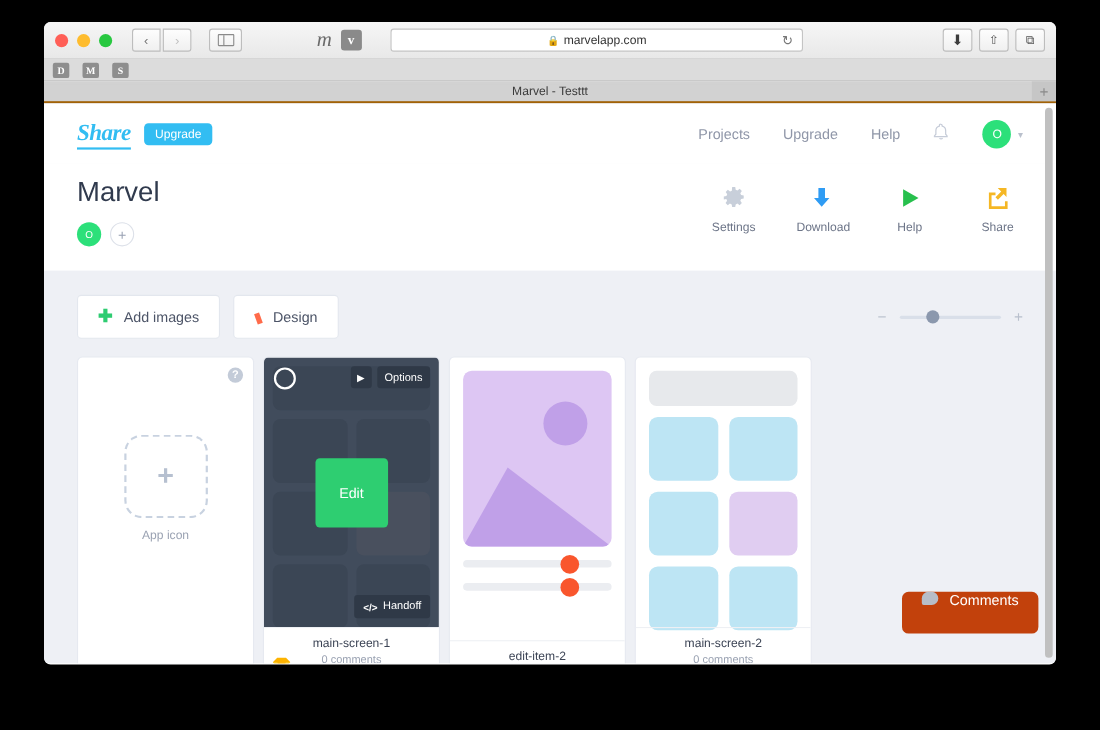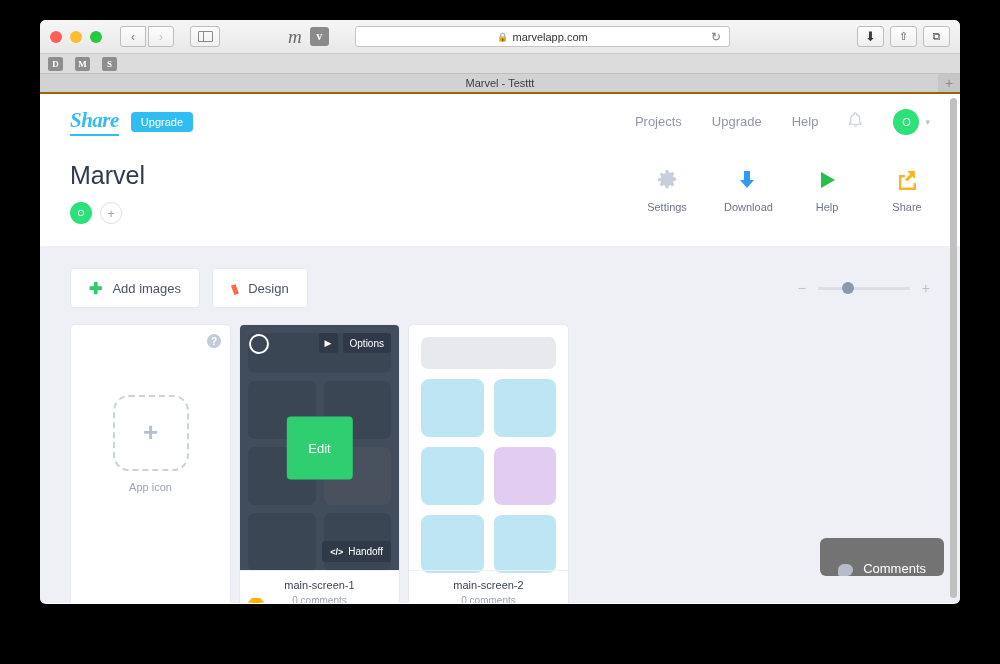--- a/index.html
+++ b/index.html
@@ -256,22 +256,22 @@
   
   .ms2 { padding: 12px; }
   .ms2-bar { height: 32px; background: #e7e9ec; border-radius: 7px; margin-bottom: 10px; }
   .ms2-row { display: flex; gap: 10px; margin-bottom: 10px; }
   .ms2-tile { flex: 1; height: 58px; border-radius: 8px; background: #bde5f4; }
   .ms2-tile.purple { background: #e0cdf1; }
 
   
   .comments-btn {
     position: absolute; right: 16px; bottom: 27px;
-    background: #737373; color: #fff; border-radius: 6px;
-    height: 38px; display: flex; align-items: flex-end; gap: 10px;
+    background: #c2410c; color: #fff; border-radius: 6px;
+    height: 38px; display: flex; align-items: flex-start; gap: 10px;
     padding: 0 18px; font-size: 13px;
   }
   .bubble { width: 15px; height: 12px; background: #b7bdc8; border-radius: 7px 7px 7px 2px; }
 
   
   .scrollbar {
     position: absolute; right: 3px; top: 4px; width: 7px;
     height: 500px; background: #c0c0c0; border-radius: 4px;
   }
 </style>
@@ -472,20 +472,40 @@
             <svg width="16" height="14" viewBox="0 0 16 14">
                 <path d="M4 1h8l4 4-8 8-8-8z" fill="#fdb300"></path>
                 <path d="M8 13l-8-8h16z" fill="#fdd231"></path>
                 <path d="M8 13L4 5h8z" fill="#fdad00"></path>
               </svg>
           </span>
         </div>
       </div>
 
 
+      <div class="card">
+        <div class="card-body">
+          <div class="ph-img" id="img2" style="background: rgb(221, 198, 243);">
+            <div class="ph-circle" id="c2" style="background: rgb(192, 160, 232);"></div>
+            <svg class="ph-mount" viewBox="0 0 140 78" preserveAspectRatio="none">
+              <path id="m2" d="M0 78 L42 6 L140 78 Z" fill="#c0a0e8"></path>
+            </svg>
+          </div>
+          <div class="slider-row">
+            <span class="slider-knob" id="s2a" style="left: 72%;"></span>
+          </div>
+          <div class="slider-row">
+            <span class="slider-knob" id="s2b" style="left: 72%;"></span>
+          </div>
+        </div>
+        <div class="card-foot">
+          <div class="card-name">edit-item-2</div>
+
+        </div>
+      </div>
 
       <div class="card">
         <div class="card-body">
           <div class="ms2">
             <div class="ms2-bar"></div>
             <div class="ms2-row">
               <div class="ms2-tile"></div>
               <div class="ms2-tile"></div>
             </div>
             <div class="ms2-row">

